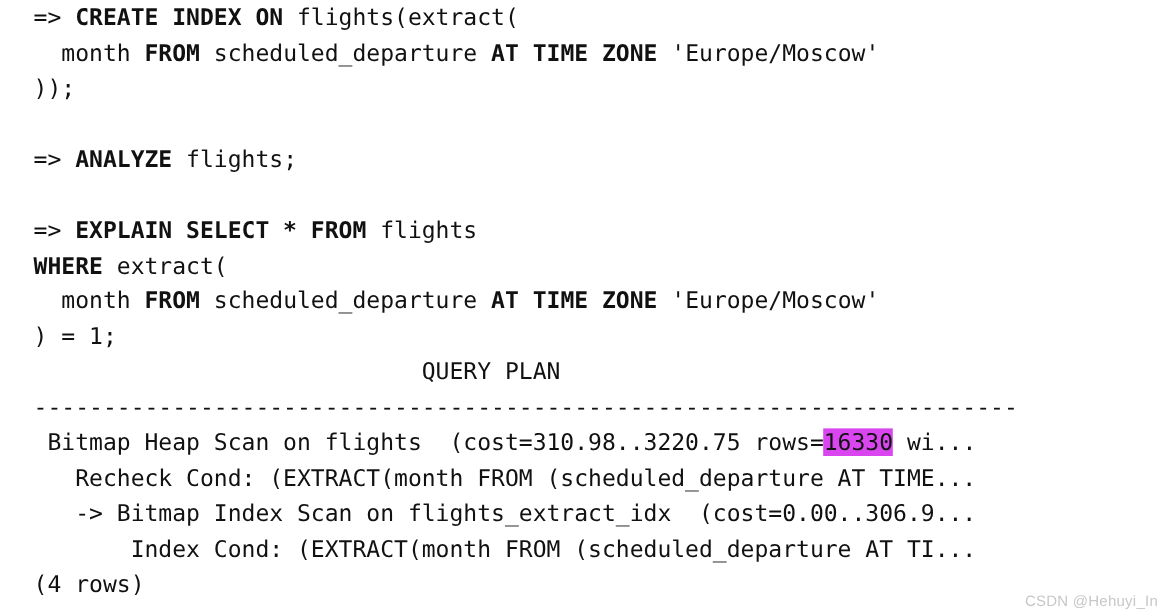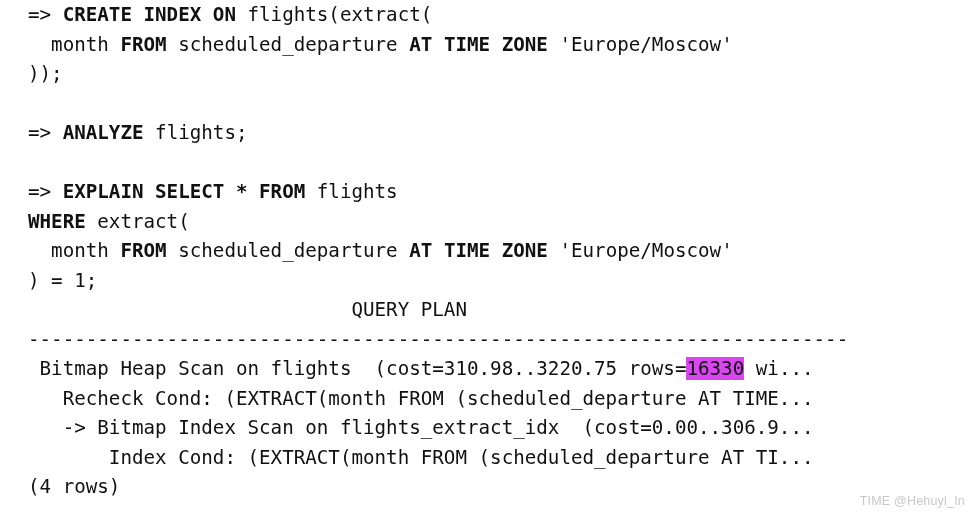--- a/index.html
+++ b/index.html
@@ -47,13 +47,13 @@
     color: #c8c8c8;
     letter-spacing: 0.2px;
     white-space: pre;
   }
 </style>
 </head>
 <body>
 
 <div id="terminal"><div class="line"><span>=&gt; </span><span class="kw">CREATE INDEX ON </span><span>flights(extract(</span></div><div class="line"><span>  month </span><span class="kw">FROM </span><span>scheduled_departure </span><span class="kw">AT TIME ZONE </span><span>'Europe/Moscow'</span></div><div class="line"><span>));</span></div><div class="line blank">&nbsp;</div><div class="line"><span>=&gt; </span><span class="kw">ANALYZE </span><span>flights;</span></div><div class="line blank">&nbsp;</div><div class="line"><span>=&gt; </span><span class="kw">EXPLAIN SELECT * FROM </span><span>flights</span></div><div class="line"><span class="kw">WHERE </span><span>extract(</span></div><div class="line"><span>  month </span><span class="kw">FROM </span><span>scheduled_departure </span><span class="kw">AT TIME ZONE </span><span>'Europe/Moscow'</span></div><div class="line"><span>) = 1;</span></div><div class="line"><span>                            QUERY PLAN</span></div><div class="line"><span>-----------------------------------------------------------------------</span></div><div class="line"><span> Bitmap Heap Scan on flights  (cost=310.98..3220.75 rows=</span><span class="hl">16330</span><span> wi...</span></div><div class="line"><span>   Recheck Cond: (EXTRACT(month FROM (scheduled_departure AT TIME...</span></div><div class="line"><span>   -&gt; Bitmap Index Scan on flights_extract_idx  (cost=0.00..306.9...</span></div><div class="line"><span>       Index Cond: (EXTRACT(month FROM (scheduled_departure AT TI...</span></div><div class="line"><span>(4 rows)</span></div></div>
 
-<div id="watermark">TIME @Hehuyi_In</div>
+<div id="watermark">CSDN @Hehuyi_In</div>
 
 </body></html>

